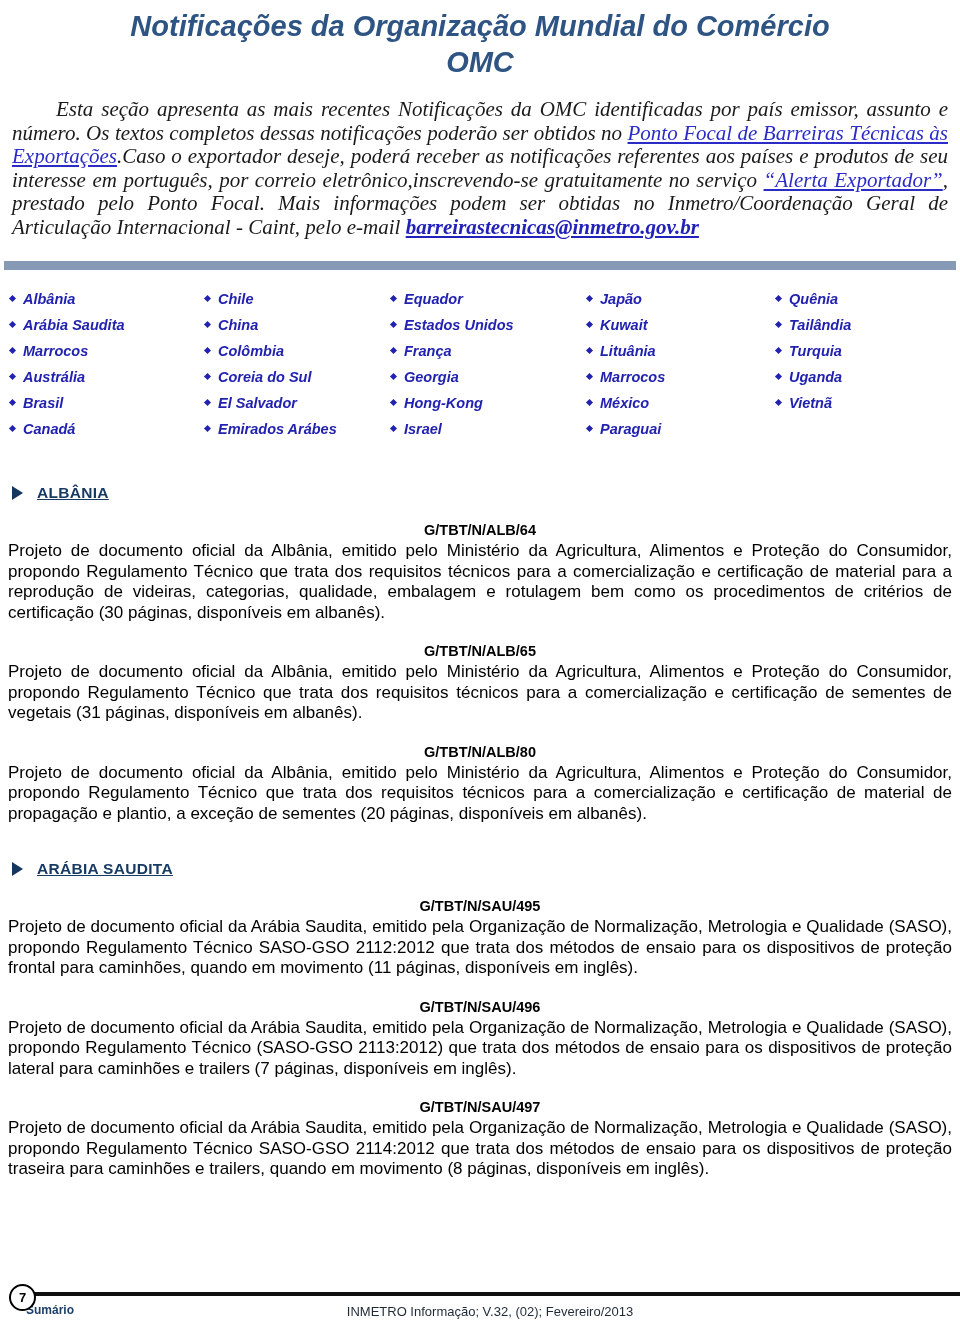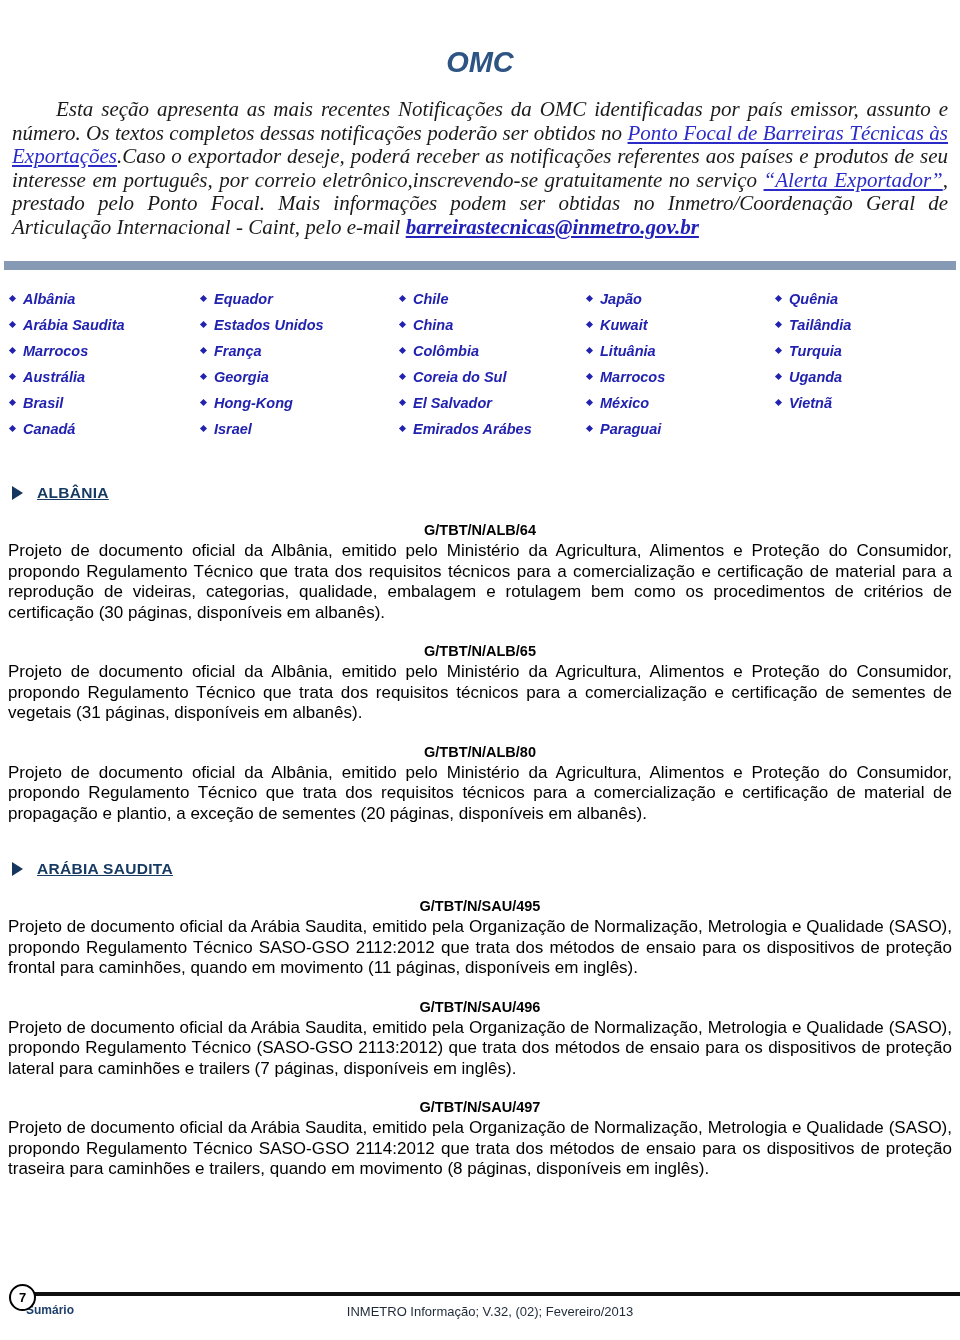--- a/index.html
+++ b/index.html
@@ -176,20 +176,21 @@
     font-family: "Liberation Sans", sans-serif;
     font-size: 13px;
     color: #1f2a38;
     padding-left: 20px;
   }
 </style>
 </head>
 <body>
 
 <div class="page-title">
+  <span>Notificações da Organização Mundial do Comércio</span>
   <br>
   <span>OMC</span>
 </div>
 
 <div class="intro"><span>Esta seção apresenta as mais recentes Notificações da OMC identificadas por país emissor, assunto e número. Os textos completos dessas notificações poderão ser obtidos no </span><a class="lnk" href="#">Ponto Focal de Barreiras Técnicas às Exportações</a><span>.Caso o exportador deseje, poderá receber as notificações referentes aos países e produtos de seu interesse em português, por correio eletrônico,inscrevendo-se gratuitamente no serviço </span><a class="lnk" href="#">“Alerta Exportador”</a><span>, prestado pelo Ponto Focal. Mais informações  podem ser obtidas no Inmetro/Coordenação Geral de Articulação Internacional - Caint, pelo e-mail </span><a class="mail" href="#">barreirastecnicas@inmetro.gov.br</a></div>
 
 <div class="sep-bar"></div>
 
 <div class="country-cols">
   <div class="ccol c1">
@@ -211,20 +212,46 @@
       </div>
       <div class="citem">
         <span class="dia"></span>
         <span>Brasil</span>
       </div>
       <div class="citem">
         <span class="dia"></span>
         <span>Canadá</span>
       </div>
     </div>
+  <div class="ccol c2">
+      <div class="citem">
+        <span class="dia"></span>
+        <span>Chile</span>
+      </div>
+      <div class="citem">
+        <span class="dia"></span>
+        <span>China</span>
+      </div>
+      <div class="citem">
+        <span class="dia"></span>
+        <span>Colômbia</span>
+      </div>
+      <div class="citem">
+        <span class="dia"></span>
+        <span>Coreia do Sul</span>
+      </div>
+      <div class="citem">
+        <span class="dia"></span>
+        <span>El Salvador</span>
+      </div>
+      <div class="citem">
+        <span class="dia"></span>
+        <span>Emirados Arábes</span>
+      </div>
+    </div>
   <div class="ccol c3">
       <div class="citem">
         <span class="dia"></span>
         <span>Equador</span>
       </div>
       <div class="citem">
         <span class="dia"></span>
         <span>Estados Unidos</span>
       </div>
       <div class="citem">
@@ -235,46 +262,20 @@
         <span class="dia"></span>
         <span>Georgia</span>
       </div>
       <div class="citem">
         <span class="dia"></span>
         <span>Hong-Kong</span>
       </div>
       <div class="citem">
         <span class="dia"></span>
         <span>Israel</span>
-      </div>
-    </div>
-  <div class="ccol c2">
-      <div class="citem">
-        <span class="dia"></span>
-        <span>Chile</span>
-      </div>
-      <div class="citem">
-        <span class="dia"></span>
-        <span>China</span>
-      </div>
-      <div class="citem">
-        <span class="dia"></span>
-        <span>Colômbia</span>
-      </div>
-      <div class="citem">
-        <span class="dia"></span>
-        <span>Coreia do Sul</span>
-      </div>
-      <div class="citem">
-        <span class="dia"></span>
-        <span>El Salvador</span>
-      </div>
-      <div class="citem">
-        <span class="dia"></span>
-        <span>Emirados Arábes</span>
       </div>
     </div>
   <div class="ccol c4">
       <div class="citem">
         <span class="dia"></span>
         <span>Japão</span>
       </div>
       <div class="citem">
         <span class="dia"></span>
         <span>Kuwait</span>

